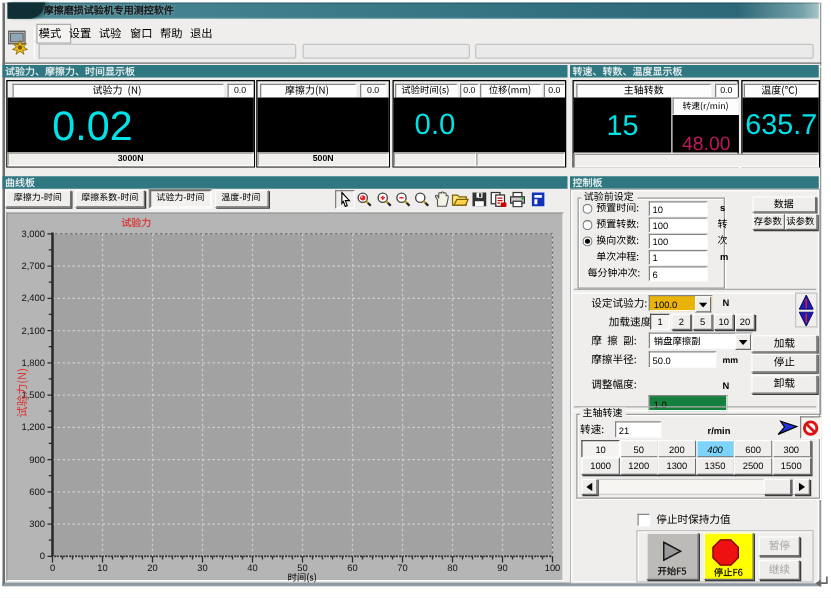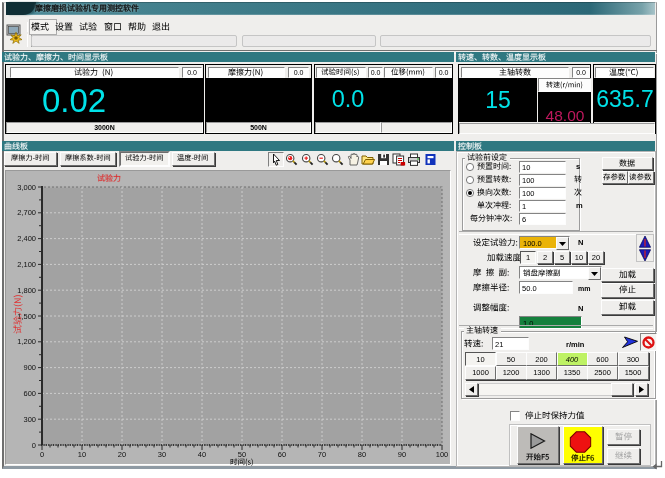--- a/index.html
+++ b/index.html
@@ -916,21 +916,21 @@
     </div>
     <div style="position:absolute;left:465.0px;top:352.0px;width:31px;height:14px;background:#f4f3f0;border:1px solid;border-color:#555 #fdfdfd #fdfdfd #555;box-sizing:border-box;display:flex;align-items:center;justify-content:center;">
       <span style="font-size:7.5px">10</span>
     </div>
     <div style="position:absolute;left:495.5px;top:352.0px;width:31px;height:14px;background:#EFEEEC;border:1px solid;border-color:#fdfdfd #6d6d6d #6d6d6d #fdfdfd;box-sizing:border-box;box-shadow:1px 1px 0 #3a3a3a;display:flex;align-items:center;justify-content:center;">
       <span style="font-size:7.5px">50</span>
     </div>
     <div style="position:absolute;left:526.0px;top:352.0px;width:31px;height:14px;background:#EFEEEC;border:1px solid;border-color:#fdfdfd #6d6d6d #6d6d6d #fdfdfd;box-sizing:border-box;box-shadow:1px 1px 0 #3a3a3a;display:flex;align-items:center;justify-content:center;">
       <span style="font-size:7.5px">200</span>
     </div>
-    <div style="position:absolute;left:556.5px;top:352.0px;width:31px;height:14px;background:#bef264;border:1px solid;border-color:#fdfdfd #6d6d6d #6d6d6d #fdfdfd;box-sizing:border-box;box-shadow:1px 1px 0 #3a3a3a;display:flex;align-items:center;justify-content:center;font-style:italic;">
+    <div style="position:absolute;left:556.5px;top:352.0px;width:31px;height:14px;background:#7dd3fc;border:1px solid;border-color:#fdfdfd #6d6d6d #6d6d6d #fdfdfd;box-sizing:border-box;box-shadow:1px 1px 0 #3a3a3a;display:flex;align-items:center;justify-content:center;font-style:italic;">
       <span style="font-size:7.5px">400</span>
     </div>
     <div style="position:absolute;left:587.0px;top:352.0px;width:31px;height:14px;background:#EFEEEC;border:1px solid;border-color:#fdfdfd #6d6d6d #6d6d6d #fdfdfd;box-sizing:border-box;box-shadow:1px 1px 0 #3a3a3a;display:flex;align-items:center;justify-content:center;">
       <span style="font-size:7.5px">600</span>
     </div>
     <div style="position:absolute;left:617.5px;top:352.0px;width:31px;height:14px;background:#EFEEEC;border:1px solid;border-color:#fdfdfd #6d6d6d #6d6d6d #fdfdfd;box-sizing:border-box;box-shadow:1px 1px 0 #3a3a3a;display:flex;align-items:center;justify-content:center;">
       <span style="font-size:7.5px">300</span>
     </div>
     <div style="position:absolute;left:465.0px;top:365.5px;width:31px;height:14px;background:#EFEEEC;border:1px solid;border-color:#fdfdfd #6d6d6d #6d6d6d #fdfdfd;box-sizing:border-box;box-shadow:1px 1px 0 #3a3a3a;display:flex;align-items:center;justify-content:center;">
       <span style="font-size:7.5px">1000</span>

